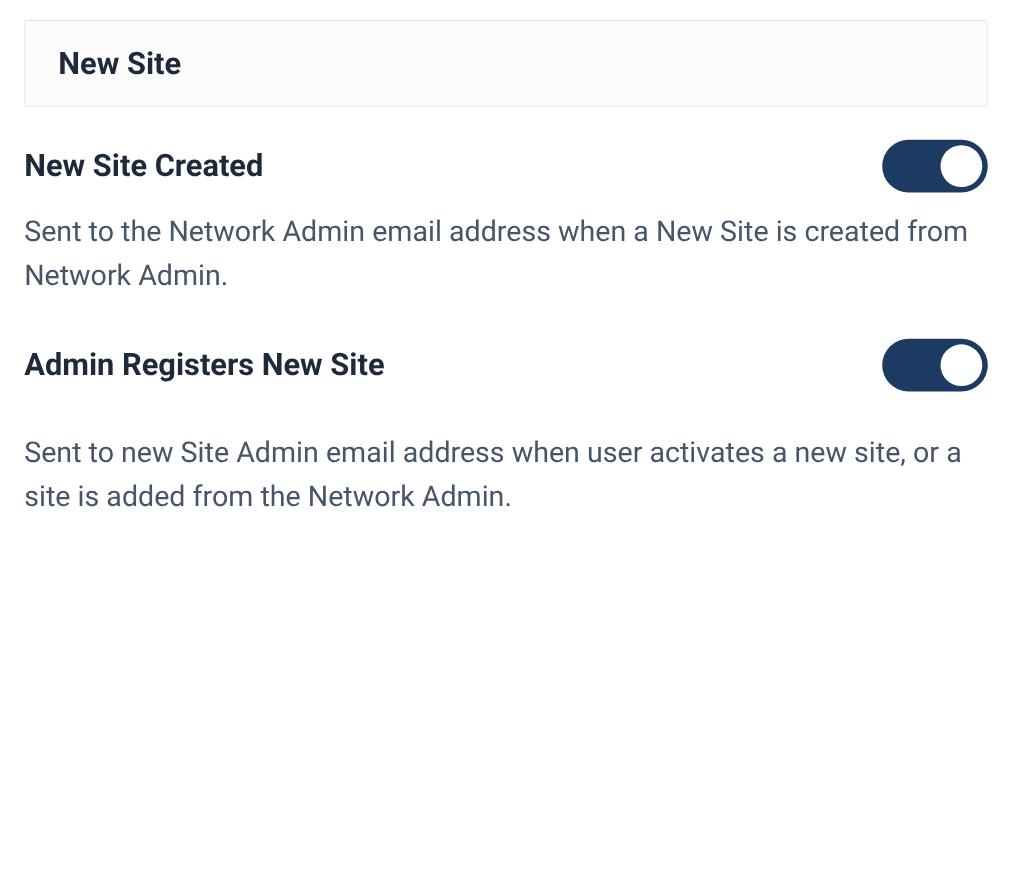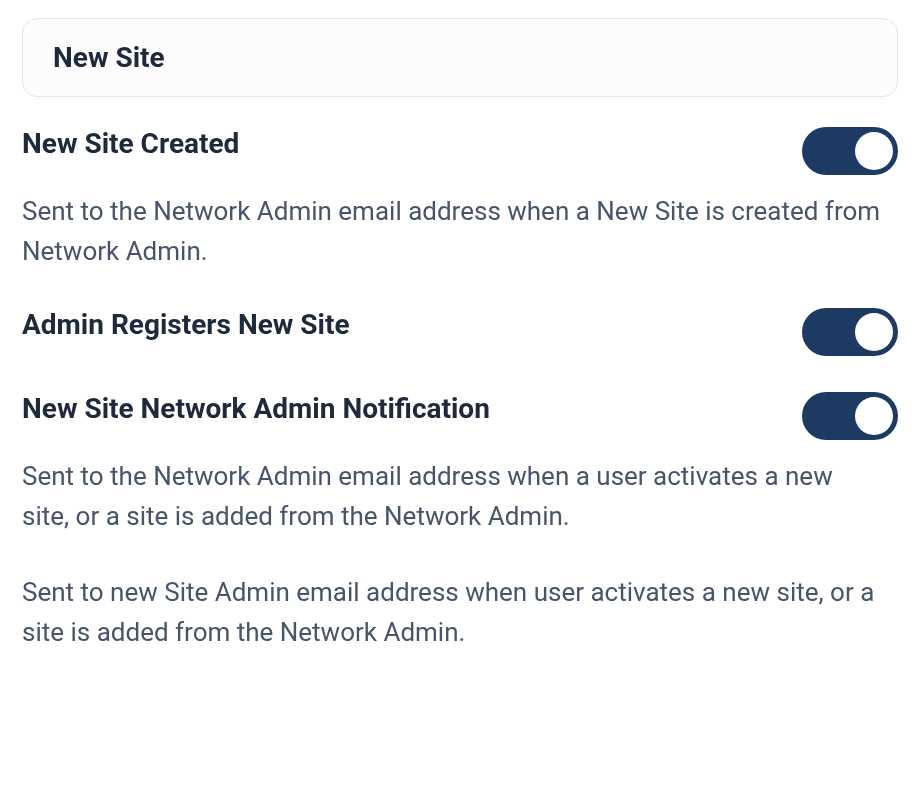--- a/index.html
+++ b/index.html
@@ -10,35 +10,36 @@
     background: #ffffff;
     color: #1e293b;
   }
   .page {
     width: 920px;
     padding: 18px 22px 30px 22px;
   }
   .section-header {
     border: 1px solid #e5e7ea;
     background: #fcfcfd;
-    border-radius: 15px;
+    border-radius: 2px;
     padding: 22px 30px;
     margin-bottom: 30px;
   }
   .section-header h2 {
     margin: 0;
     font-size: 28px;
     font-weight: 700;
     color: #1e293b;
   }
   .setting {
     margin-bottom: 36px;
   }
   .setting-head {
     display: flex;
+    align-items: center;
     justify-content: space-between;
     gap: 24px;
   }
   .setting-head h3 {
     margin: 0;
     font-size: 28px;
     font-weight: 700;
     line-height: 1.2;
     color: #1e293b;
   }
@@ -92,27 +93,18 @@
 
   <div class="setting">
     <div class="setting-head">
       <h3>Admin Registers New Site</h3>
       <button class="toggle" role="switch" aria-checked="true">
         <span class="knob"></span>
       </button>
     </div>
   </div>
 
-  <div class="setting">
-    <div class="setting-head">
-      <h3>New Site Network Admin Notification</h3>
-      <button class="toggle" role="switch" aria-checked="true">
-        <span class="knob"></span>
-      </button>
-    </div>
-    <p class="setting-desc">Sent to the Network Admin email address when a user activates a new site, or a site is added from the Network Admin.</p>
-  </div>
 
   <div class="setting">
     <p class="setting-desc">Sent to new Site Admin email address when user activates a new site, or a site is added from the Network Admin.</p>
   </div>
 
 </div>
 
 </body></html>

